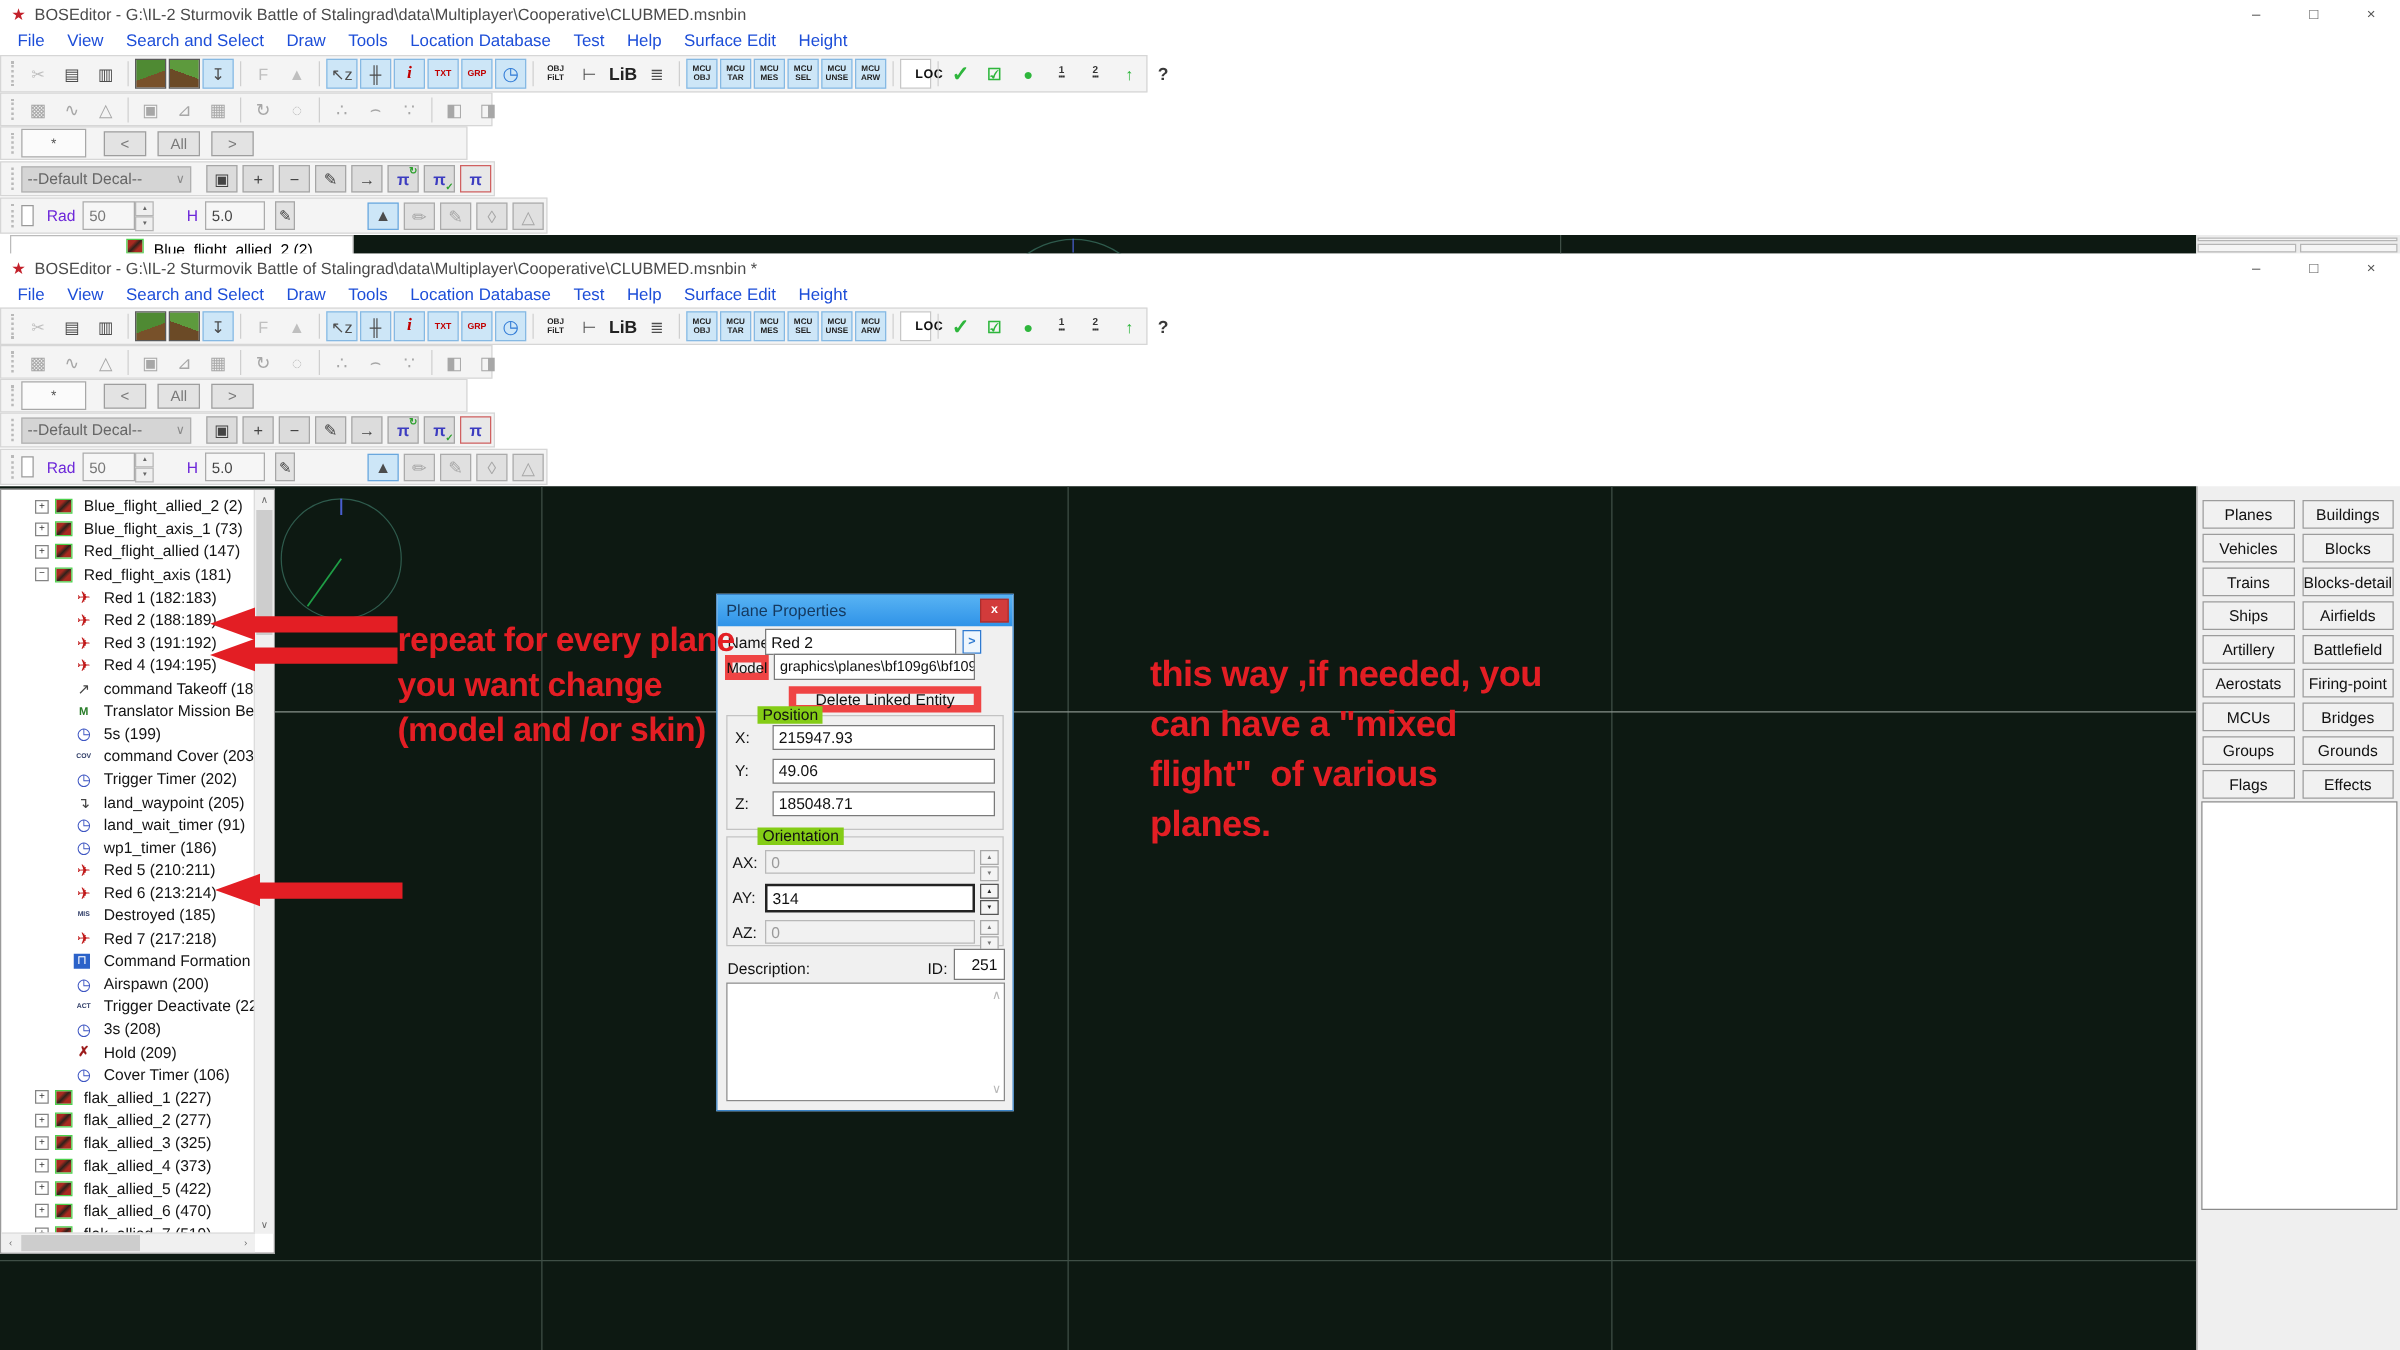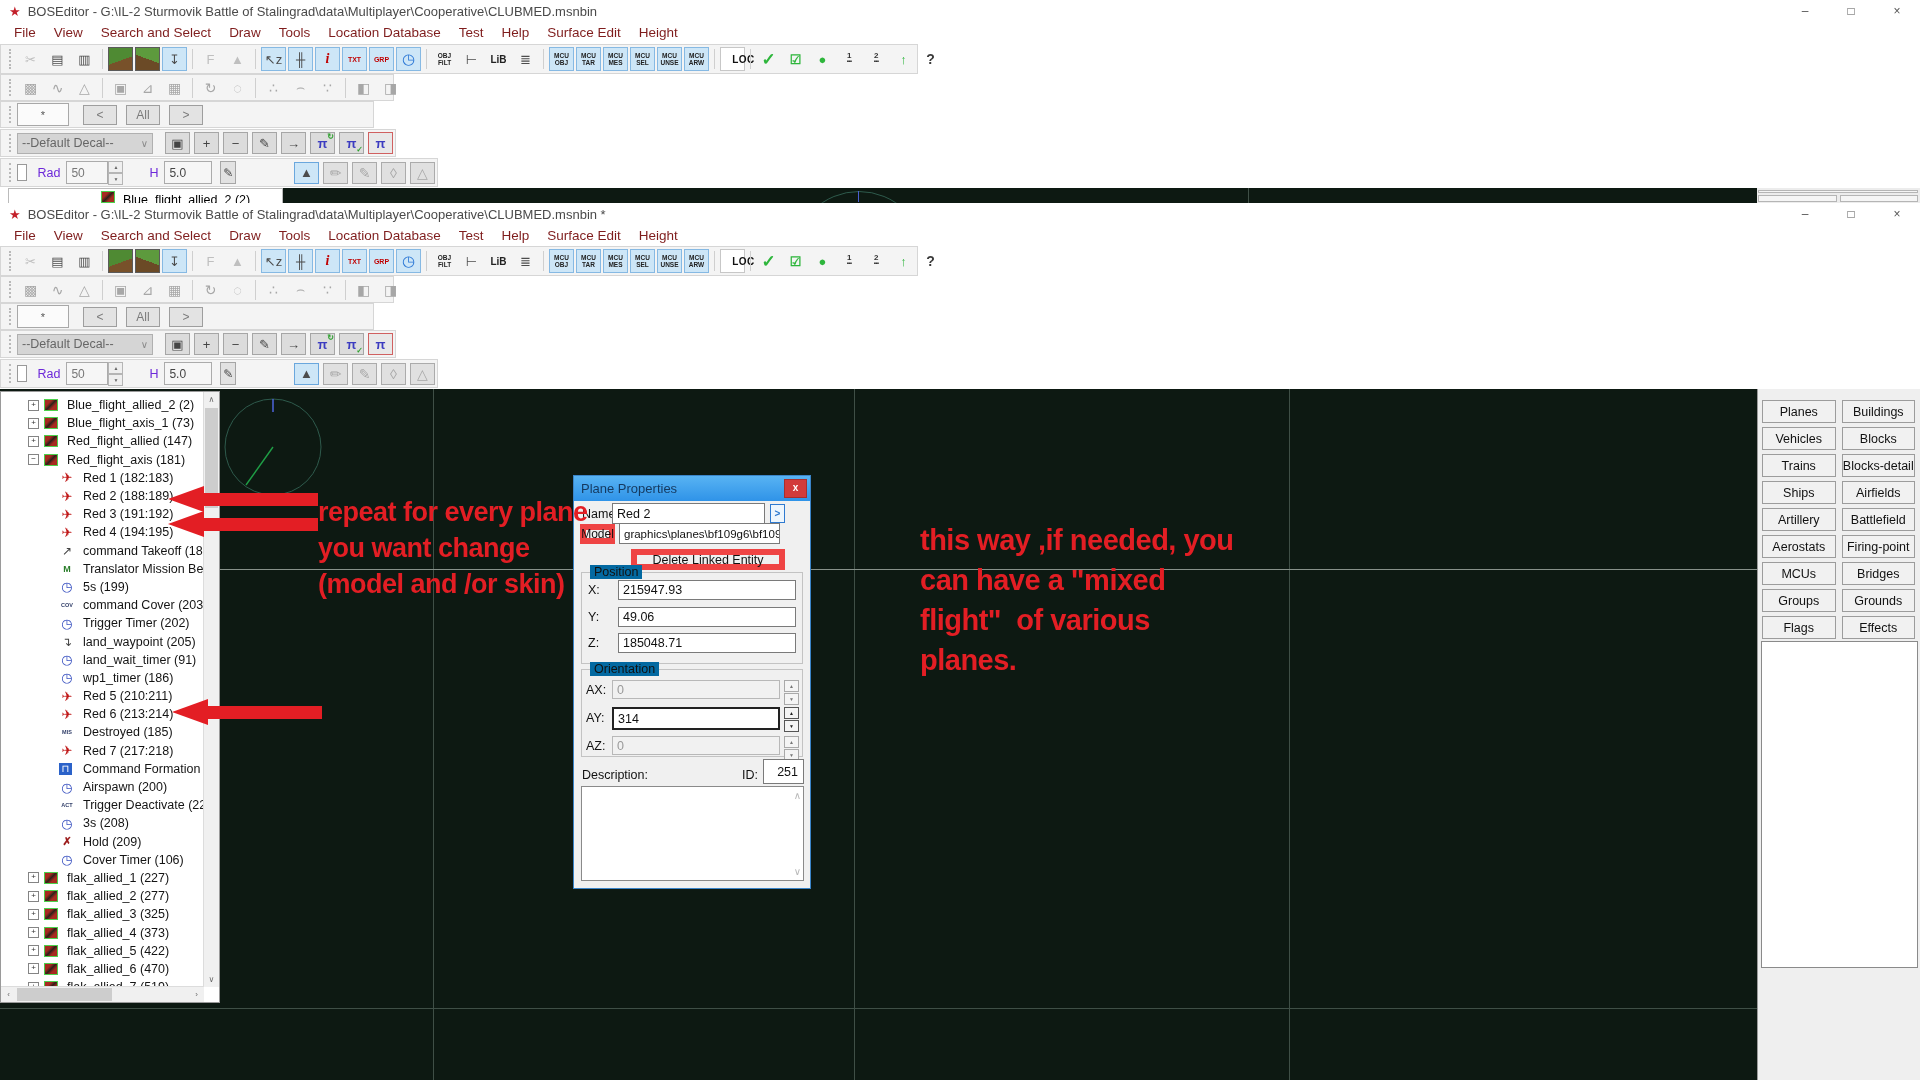--- a/index.html
+++ b/index.html
@@ -4,35 +4,35 @@
 <style>
   html,body{margin:0;padding:0;background:#c8c8c8;}
   #root{position:relative;width:1920px;height:1080px;background:#ffffff;overflow:hidden;
         font-family:"Liberation Sans",sans-serif;-webkit-font-smoothing:antialiased;}
   
   .titlebar{position:absolute;left:0;width:1920px;height:22px;background:#fff;display:flex;align-items:center;
             font-size:13px;color:#4a4a4a;}
   .logo{color:#c3202a;font-size:13px;margin:0 7px 0 9px;}
   .wctrls{margin-left:auto;display:flex;align-items:center;gap:32px;padding-right:16px;color:#555;font-size:12px;}
   .wctrls span{width:14px;text-align:center;}
-  .menubar{position:absolute;left:0;height:21px;display:flex;align-items:center;font-size:13.5px;color:#7f1d1d;padding-left:5px;background:#fff;}
+  .menubar{position:absolute;left:0;height:21px;display:flex;align-items:center;font-size:13.5px;color:#1d4ed8;padding-left:5px;background:#fff;}
   .menu-item{padding:0 9px;}
   .tbrow{position:absolute;left:0;background:#f4f4f4;border:1px solid #d6d6d6;display:flex;align-items:center;padding-left:8px;box-sizing:border-box;}
   .tbrow::before{content:"";height:70%;border-left:2px dotted #b9b9b9;margin-right:6px;}
   .tb-a{height:30px;width:918px;}
   .tb-b{height:27px;width:394px;}
   .tbtn{min-width:25px;height:24px;display:flex;align-items:center;justify-content:center;font-size:13px;color:#4c4c4c;
         margin:0 1px;border:1px solid transparent;box-sizing:border-box;background:transparent;padding:0;}
   .sep{width:1px;height:20px;background:#cfcfcf;margin:0 4px;flex:0 0 1px;}
   .act{background:#cde6f7;border-color:#86b9e3;}
   .dis{color:#bfbfbf;}
   .dis2{color:#a7a7a7;font-size:14px;}
   .two{font-size:6.5px;font-weight:bold;line-height:7px;white-space:pre;text-align:center;color:#222;}
   .loc{font-size:10px;font-weight:bold;color:#111;background:#fff;border-color:#c7c7c7;letter-spacing:0.5px;padding-left:22px;}
-  .lib{font-size:10px;font-weight:bold;color:#222;}
+  .lib{font-size:14px;font-weight:bold;color:#222;}
   .grn{color:#2eb63c;font-weight:bold;}
   .chk{font-size:17px;}
   .redi{color:#c00000;font-family:"Liberation Serif",serif;font-style:italic;font-weight:bold;font-size:14px;}
   .redt{color:#c00000;font-size:7px;font-weight:bold;}
   .clockb{color:#2f7ad6;font-size:15px;}
   .dashn{font-size:8px;font-weight:bold;white-space:pre;line-height:6px;color:#333;}
   .helpq{font-size:14px;font-weight:bold;color:#3a3a3a;}
   .map1{background:linear-gradient(160deg,#4f8a33 55%,#78512a 55%);border-color:#5a5a5a;}
   .map2{background:linear-gradient(200deg,#5d9a3d 50%,#6b4a26 50%);border-color:#5a5a5a;}
   
@@ -101,21 +101,21 @@
   .dialog{position:absolute;left:573px;top:475px;width:238px;height:414px;background:#f0f0f0;border:1px solid #3a84c8;box-sizing:border-box;z-index:50;font-size:12.5px;color:#111;}
   .dlg-title{height:25px;background:linear-gradient(180deg,#58b3f3,#2f93e8);display:flex;align-items:center;padding-left:7px;color:#15395f;font-size:13px;}
   .dlg-close{margin-left:auto;margin-right:3px;width:21px;height:17px;background:#d23b3b;border:1px solid #a82e2e;color:#fff;font-size:10px;line-height:15px;text-align:center;font-weight:bold;}
   .dl{position:absolute;color:#111;}
   .din{position:absolute;border:1px solid #7a7a7a;background:#fff;font-size:12.5px;padding-left:4px;box-sizing:border-box;display:flex;align-items:center;white-space:nowrap;overflow:hidden;font-family:"Liberation Sans",sans-serif;}
   .din.disb{background:#f1f1f1;color:#9a9a9a;border-color:#b8b8b8;}
   .din.foc{border:2px solid #222;}
   .dbtn{position:absolute;background:#f0f0f0;border:6px solid #ef4444;font-size:12.5px;display:flex;align-items:center;justify-content:center;box-sizing:border-box;}
   .gobtn{border:1px solid #2f7ad0;background:#eef6fd;color:#2f7ad0;font-size:10px;font-weight:bold;}
   .fieldset{position:absolute;border:1px solid #c3c3c3;box-sizing:border-box;}
-  .fieldset .legend{position:absolute;top:-8px;left:8px;background:#0369a1;padding:0 4px;font-size:12.5px;}
+  .fieldset .legend{position:absolute;top:-8px;left:24px;background:#84cc16;padding:0 4px;font-size:12.5px;}
   .spin2{position:absolute;width:15px;display:flex;flex-direction:column;gap:1px;}
   .spin2 span{height:10px;border:1px solid #a9a9a9;background:#f4f4f4;color:#777;font-size:5px;display:flex;align-items:center;justify-content:center;}
   .spin2.hot span{border-color:#555;color:#222;}
   .dta{position:absolute;background:#fff;border:1px solid #8a8a8a;box-sizing:border-box;}
   .dta .ch{position:absolute;right:2px;color:#b8b8b8;font-size:10px;}
   
   .ra{position:absolute;width:150px;height:27px;z-index:70;}
   .ra::before{content:"";position:absolute;left:0;top:0;border-top:13px solid transparent;border-bottom:13px solid transparent;border-right:36px solid #e31e24;}
   .ra::after{content:"";position:absolute;left:34px;top:7px;right:0;height:13px;background:#e31e24;}
   .note{position:absolute;z-index:70;color:#e31e24;font-weight:bold;white-space:pre;letter-spacing:-0.5px;}

